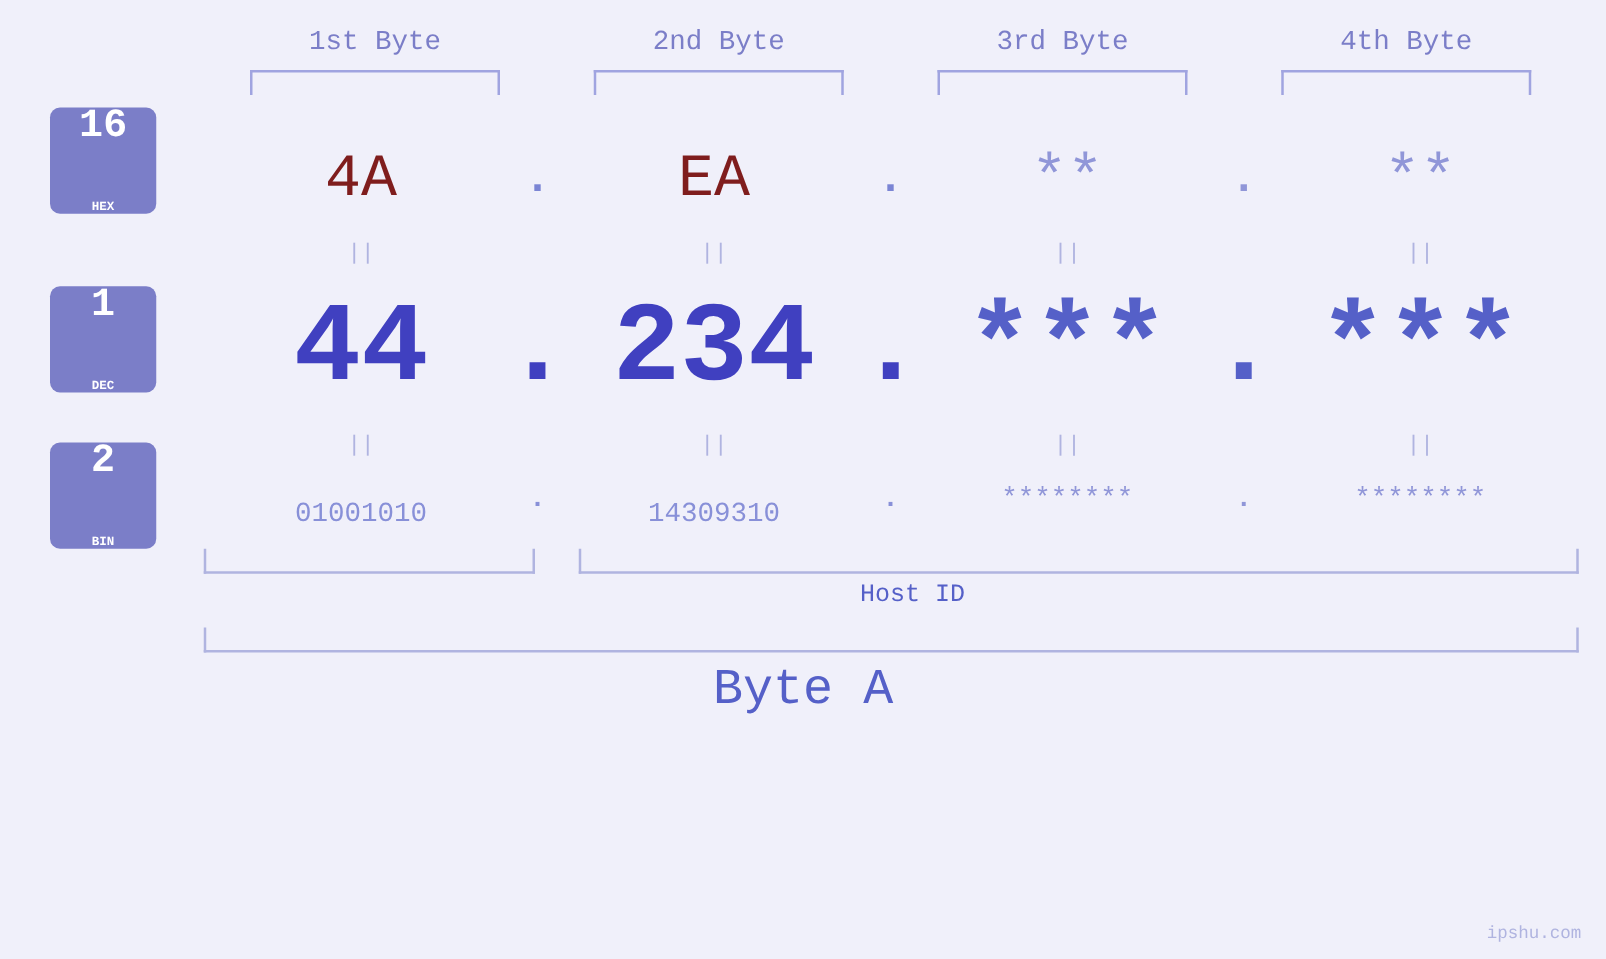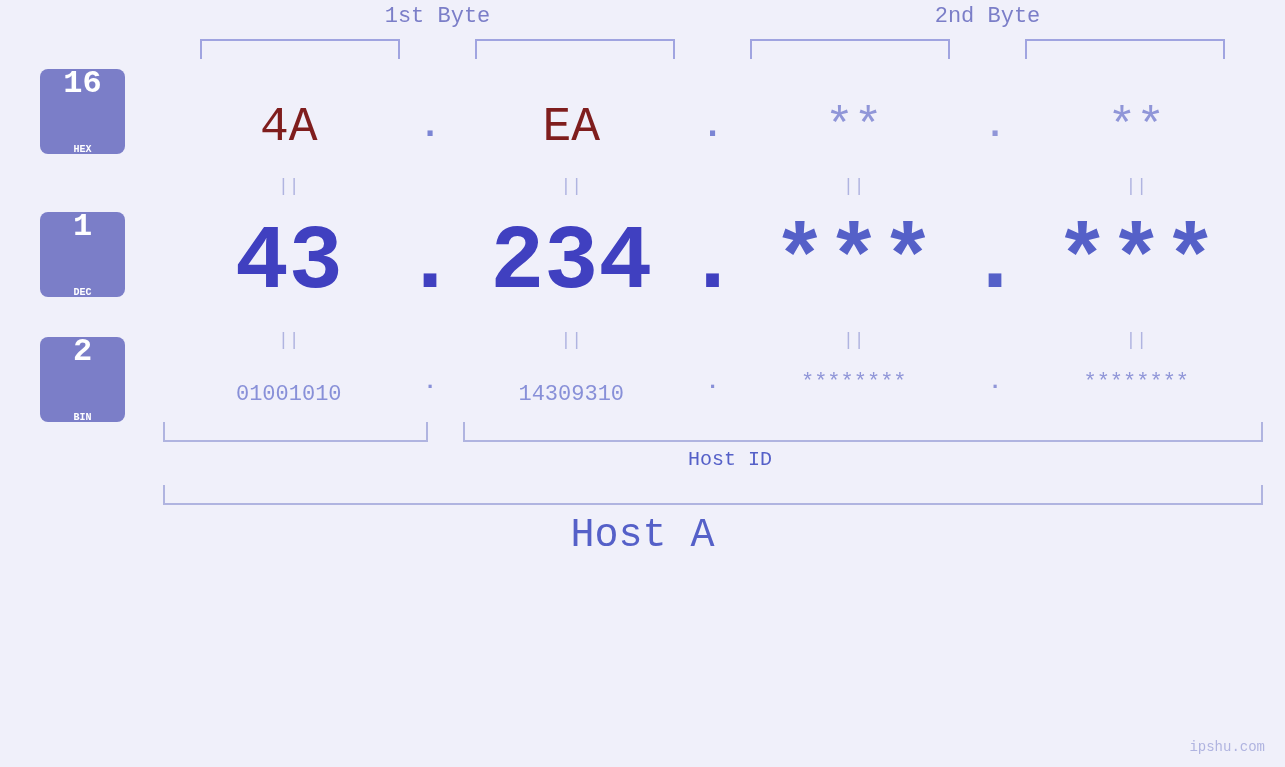--- a/index.html
+++ b/index.html
@@ -13,21 +13,21 @@
       position: relative;
     }
 
     .main-container {
       width: 1285px;
       height: 767px;
       position: relative;
       display: flex;
       flex-direction: column;
       align-items: center;
-      padding-top: 4px;
+      padding-top: 21px;
     }
 
     
     .byte-headers {
       display: flex;
       margin-left: 140px;
       width: 1100px;
       justify-content: space-around;
       margin-bottom: 10px;
     }
@@ -166,20 +166,22 @@
     }
   </style>
 </head>
 <body>
 
 <div class="main-container">
 
   <div class="byte-headers">
     <div class="byte-header">1st Byte</div>
     <div class="byte-header">2nd Byte</div>
+    <div class="byte-header">3rd Byte</div>
+    <div class="byte-header">4th Byte</div>
   </div>
 
   <div class="bracket-row">
     <div class="bracket"></div>
     <div class="bracket"></div>
     <div class="bracket"></div>
     <div class="bracket"></div>
   </div>
 
   <div style="position:relative; width:1285px; display:flex; flex-direction:column; align-items:center;">
@@ -243,21 +245,21 @@
         <div class="eq-sep"></div>
         <div class="eq-item">||</div>
         <div class="eq-sep"></div>
         <div class="eq-item">||</div>
         <div class="eq-sep"></div>
         <div class="eq-item">||</div>
       </div>
 
       <div style="display:flex; align-items:center; height:130px;" class="data-line">
         <div class="data-cell">
-          <span class="dec-value">43</span>
+          <span class="dec-value">44</span>
         </div>
         <div class="sep">
             <span style="color:#4040c0;font-size:90px;font-weight:bold;line-height:1;">.</span>
           </div>
         <div class="data-cell">
           <span class="dec-value">234</span>
         </div>
         <div class="sep">
             <span style="color:#4040c0;font-size:90px;font-weight:bold;line-height:1;">.</span>
           </div>
@@ -316,19 +318,19 @@
 
       <div style="display:flex; width:1100px; margin-top:6px;">
         <div style="width:35px;"></div>
         <div style="flex:1; text-align:center; color:#5560c8; font-size:20px; font-family:'Courier New',Courier,monospace;">Host ID</div>
       </div>
 
     </div>
 
     <div style="margin-left:140px; width:1100px; height:20px; border-bottom:2px solid #b0b4e0; border-left:2px solid #b0b4e0; border-right:2px solid #b0b4e0; margin-top:14px;"></div>
 
-    <div style="color:#5560c8; font-size:40px; font-family:'Courier New',Courier,monospace; margin-top:8px;">Host A</div>
+    <div style="color:#5560c8; font-size:40px; font-family:'Courier New',Courier,monospace; margin-top:8px;">Byte A</div>
 
   </div>
 
   <div class="watermark">ipshu.com</div>
 
 </div>
 
 </body></html>

